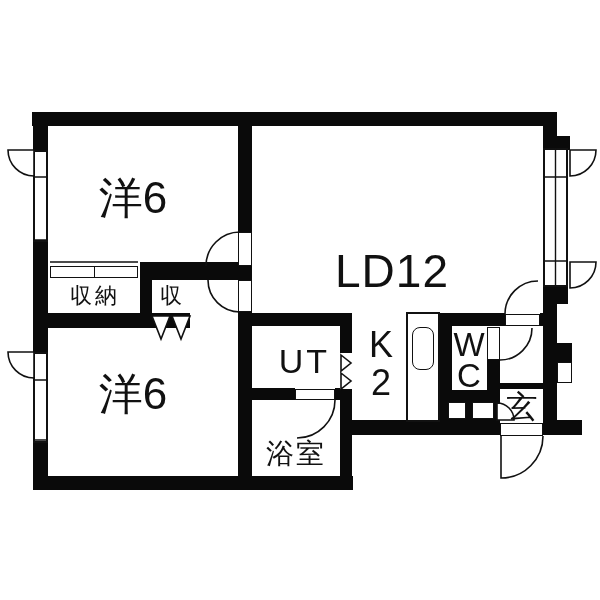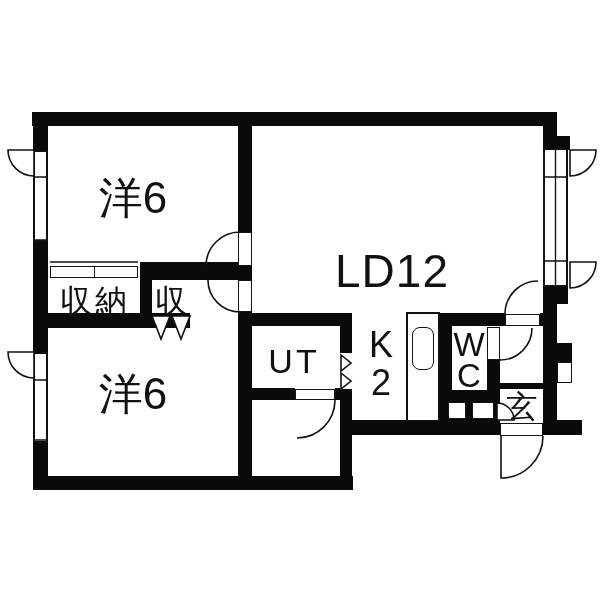--- a/index.html
+++ b/index.html
@@ -6,21 +6,21 @@
   #canvas{position:relative;width:600px;height:600px;background:#fff;overflow:hidden;
           font-family:"Liberation Sans", sans-serif;color:#111;}
   .w{position:absolute;background:#0a0a0a;}
   .box{position:absolute;background:#fff;border:2px solid #111;box-sizing:border-box;}
   .leaf{position:absolute;background:#fff;border:1.5px solid #111;box-sizing:border-box;}
   svg.overlay{position:absolute;left:0;top:0;width:600px;height:600px;pointer-events:none;}
   .lbl{position:absolute;color:#111;text-align:center;white-space:pre-line;
        font-family:"Liberation Sans", sans-serif;line-height:1.0;}
   .lbl-room{font-size:44px;}
   .lbl-ld{font-size:46px;letter-spacing:1px;margin-top:44px;}
-  .lbl-sm{font-size:32px;letter-spacing:3px;}
+  .lbl-sm{font-size:22px;letter-spacing:3px;}
   .lbl-ut{font-size:34px;letter-spacing:3px;}
   .lbl-k{font-size:36px;line-height:1.05;}
   .lbl-wc{font-size:33px;line-height:0.95;}
   .lbl-bath{font-size:28px;letter-spacing:2px;}
   .lbl-gen{font-size:31px;}
 </style>
 </head>
 <body>
 
 <div id="canvas">
@@ -101,20 +101,21 @@
     <path d="M555.5,148 L555.5,287 M543,177 L568,177 M543,261 L568,261" stroke="#111" stroke-width="1.4"></path>
 
     <path d="M50,262 L138,262" stroke="#111" stroke-width="1.4"></path>
   </svg>
 
   <div class="lbl lbl-room" style="left:58px;top:176px;width:150px;">洋6</div>
   <div class="lbl lbl-ld" style="left:292px;top:204px;width:200px;">LD12</div>
   <div class="lbl lbl-sm" style="left:52px;top:285px;width:86px;">収納</div>
   <div class="lbl lbl-sm" style="left:151px;top:285px;width:40px;letter-spacing:0;">収</div>
   <div class="lbl lbl-room" style="left:58px;top:372px;width:150px;">洋6</div>
-  <div class="lbl lbl-ut" style="left:258px;top:344px;width:72px;">UT</div>
+  <div class="lbl lbl-ut" style="left:258px;top:344px;width:72px;text-align:right;">UT</div>
   <div class="lbl lbl-k" style="left:360px;top:326px;width:42px;">K
 2</div>
   <div class="lbl lbl-wc" style="left:450px;top:329px;width:38px;">W
 C</div>
+  <div class="lbl lbl-bath" style="left:251px;top:440px;width:90px;">浴室</div>
   <div class="lbl lbl-gen" style="left:503px;top:391px;width:38px;">玄</div>
 
 </div>
 
 </body></html>

